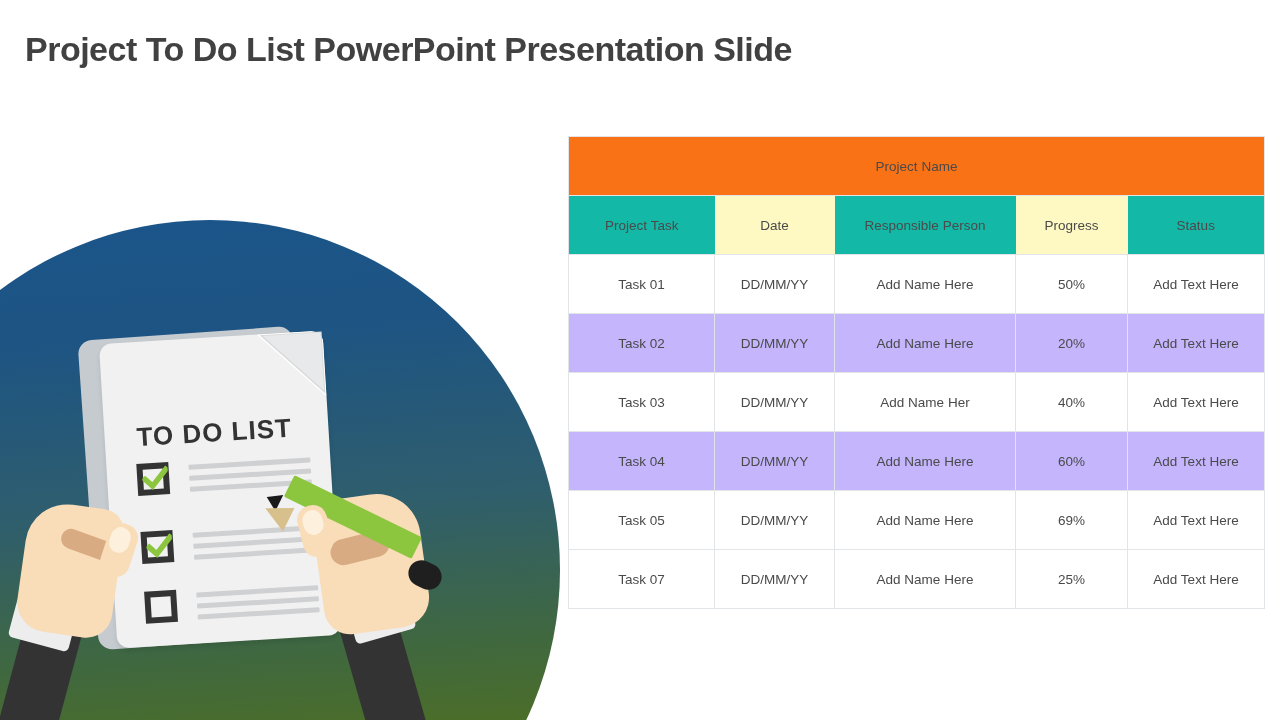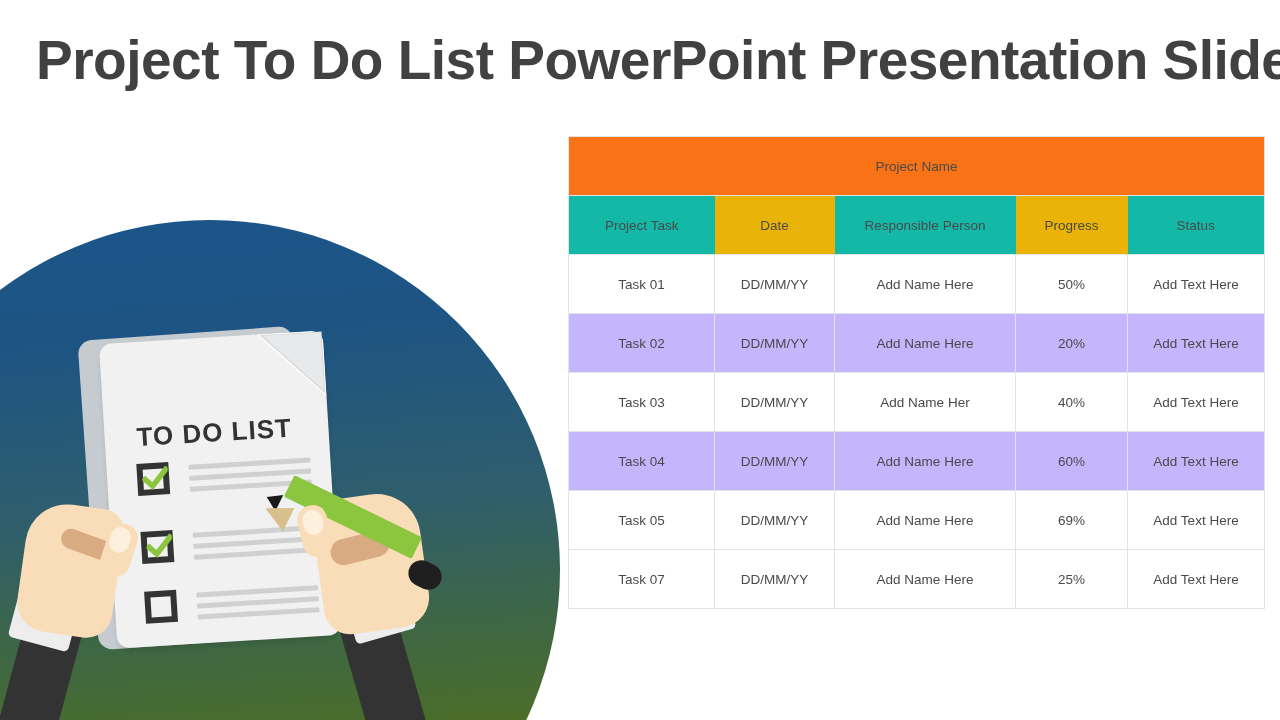--- a/index.html
+++ b/index.html
@@ -5,22 +5,22 @@
   html,body{margin:0;padding:0;}
   body{
     width:1280px;height:720px;background:#ffffff;overflow:hidden;
     font-family:"Liberation Sans", sans-serif;
     -webkit-font-smoothing:antialiased;
   }
   .slide{position:relative;width:1280px;height:720px;background:#fff;}
 
   
   .title{
-    position:absolute;left:36px;top:32px;width:1200px;
-    font-size:55px;font-weight:bold;color:#414141;
+    position:absolute;left:25px;top:32px;width:1200px;
+    font-size:34px;font-weight:bold;color:#414141;
     letter-spacing:-0.5px;line-height:1.05;white-space:nowrap;
   }
 
   
   .illu{position:absolute;left:0;top:205px;width:560px;height:515px;overflow:hidden;}
   .circle{
     position:absolute;left:-140px;top:15px;width:700px;height:700px;border-radius:50%;
     background:linear-gradient(176deg,#1b558a 0%,#1d5483 18%,#2f5e6d 42%,#40683f 62%,#50701f 78%,#546c22 100%);
   }
   .paper-back{
@@ -108,21 +108,21 @@
   .tbl td{border:1px solid #e2e5e8;}
   .banner{
     height:48px;text-align:center;vertical-align:middle;
     font-size:16.5px;font-weight:bold;color:#16293c;background:#f97316;
   }
   .hdr td{
     height:55px;text-align:center;vertical-align:middle;
     font-size:15.5px;font-weight:bold;color:#ffffff;border:none;
   }
   .hb{background:#14b8a6;}
-  .hg{background:#eab308;}
+  .hg{background:#fef9c3;}
   .tbl tbody td{
     height:56px;text-align:center;vertical-align:middle;
     font-size:13.5px;color:#4a4a4a;font-weight:normal;
   }
   tr.alt td{background:#c4b5fd;}
 </style>
 </head>
 <body>
 
 <div class="slide">

